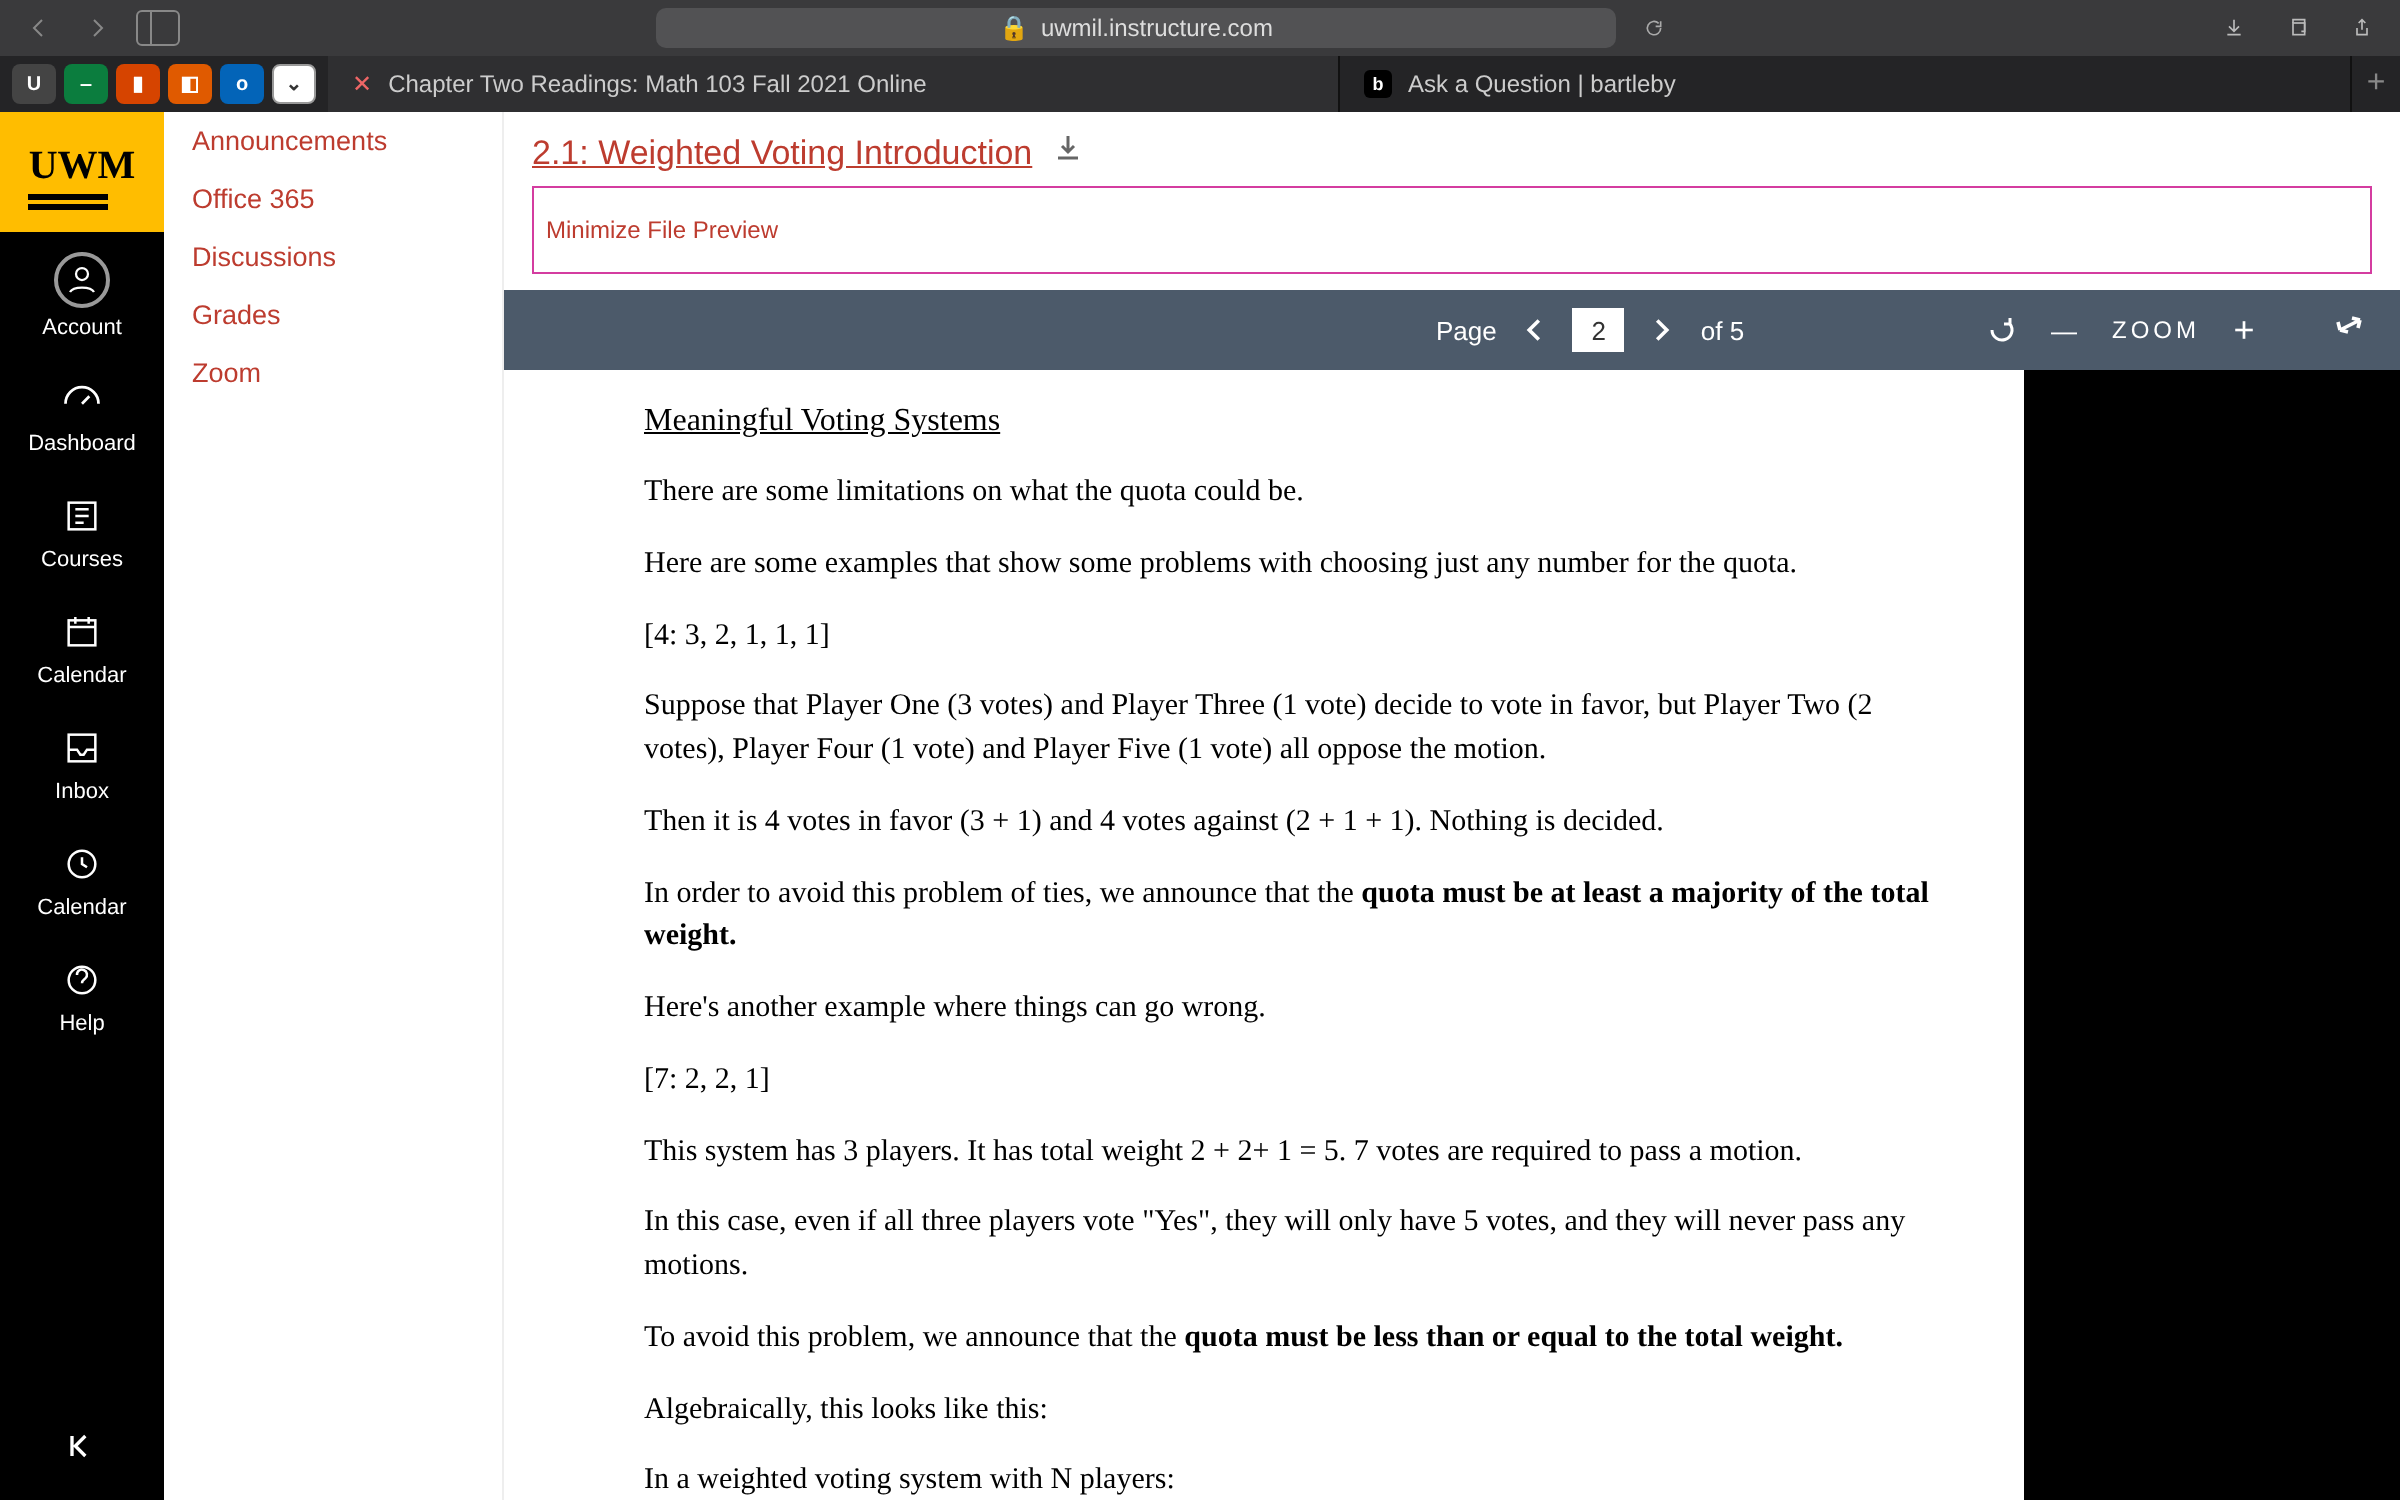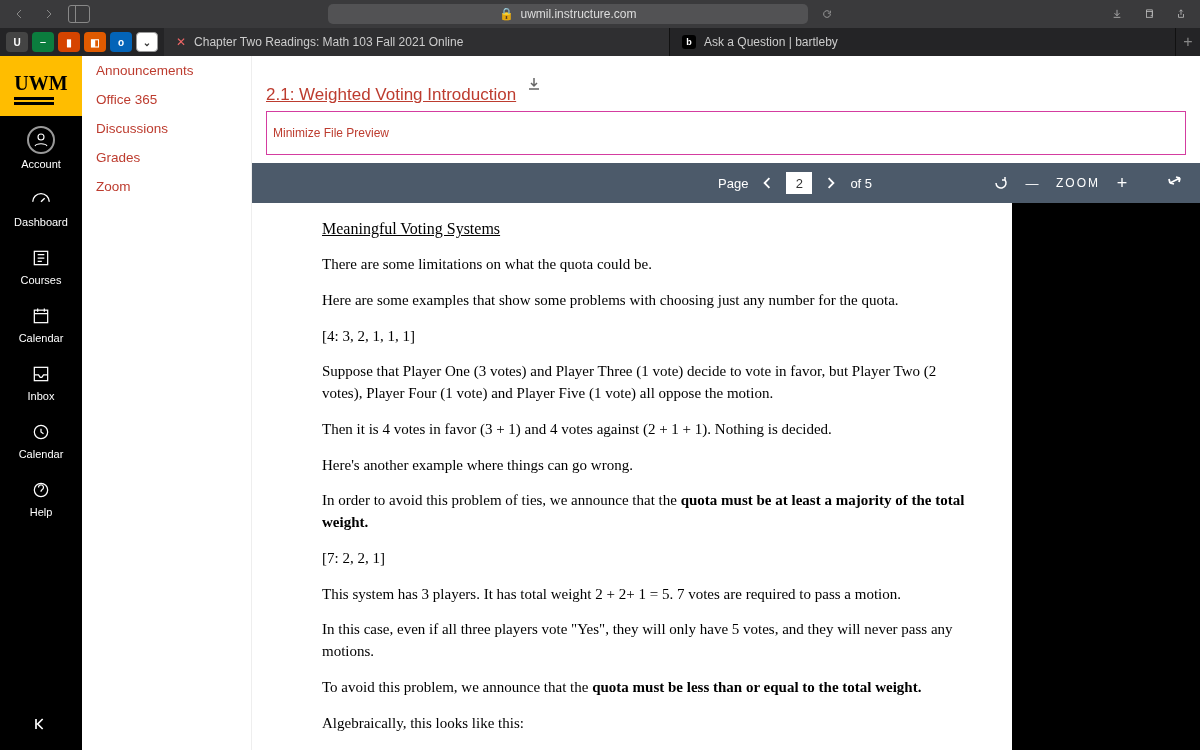--- a/index.html
+++ b/index.html
@@ -47,21 +47,21 @@
 .gn-spacer { flex: 1; }
 .gn-collapse { padding: 12px 0; color:#fff; }
 
 
 .course-nav { width: 170px; background: #fff; padding: 0 0; border-right: 1px solid #eee; }
 .course-nav a { display:block; padding: 7px 14px; color: #bd3c2f; font-size: 13.5px; text-decoration:none; }
 
 
 .content { flex: 1; display: flex; flex-direction: column; background:#fff; }
 .crumb-row { padding: 10px 14px 2px; display:flex; align-items:center; gap:10px; }
-.crumb-link { color:#bd3c2f; font-size: 17px; text-decoration: underline; margin-top: 19px; }
+.crumb-link { color:#bd3c2f; font-size: 17px; text-decoration: underline; }
 .dl-ico { color:#666; }
 .minimize { margin: 4px 14px 8px; display:inline-block; border:1px solid #d43ca0; color:#bd3c2f; font-size:12px; padding:14px 6px; }
 
 
 .pdf-toolbar { height: 40px; background: #4c5a6a; color:#fff; display:flex; align-items:center; padding: 0 16px; justify-content: flex-end; gap: 14px; font-size: 13px; }
 .pdf-toolbar .page-ctl { display:flex; align-items:center; gap:10px; margin-right: auto; margin-left: 450px; }
 .page-input { width: 26px; height: 22px; background:#fff; color:#333; text-align:center; font-size:13px; border:none; }
 .pdf-btn { width:18px; height:18px; display:flex; align-items:center; justify-content:center; }
 .zoom-group { display:flex; align-items:center; gap:14px; letter-spacing: 2px; }
 .expand-ico { margin-left: 20px; }
@@ -265,22 +265,22 @@
     </div>
 
     <div class="pdf-viewport">
       <div class="pdf-page">
         <h3>Meaningful Voting Systems</h3>
         <p>There are some limitations on what the quota could be.</p>
         <p>Here are some examples that show some problems with choosing just any number for the quota.</p>
         <p>[4: 3, 2, 1, 1, 1]</p>
         <p>Suppose that Player One (3 votes) and Player Three (1 vote) decide to vote in favor, but Player Two (2 votes), Player Four (1 vote) and Player Five (1 vote) all oppose the motion.</p>
         <p>Then it is 4 votes in favor (3 + 1) and 4 votes against (2 + 1 + 1). Nothing is decided.</p>
+        <p><span>In order to avoid this problem of ties, we announce that the </span><span class="bold">quota must be at least a majority of the total weight.</span></p>
         <p>Here's another example where things can go wrong.</p>
-        <p><span>In order to avoid this problem of ties, we announce that the </span><span class="bold">quota must be at least a majority of the total weight.</span></p>
         <p>[7: 2, 2, 1]</p>
         <p>This system has 3 players. It has total weight 2 + 2+ 1 = 5.  7 votes are required to pass a motion.</p>
         <p>In this case, even if all three players vote "Yes", they will only have 5 votes, and they will never pass any motions.</p>
         <p><span>To avoid this problem, we announce that the </span><span class="bold">quota must be less than or equal to the total weight.</span></p>
         <p>Algebraically, this looks like this:</p>
         <p>In a weighted voting system with N players:</p>
 
       </div>
     </div>
   </div>

